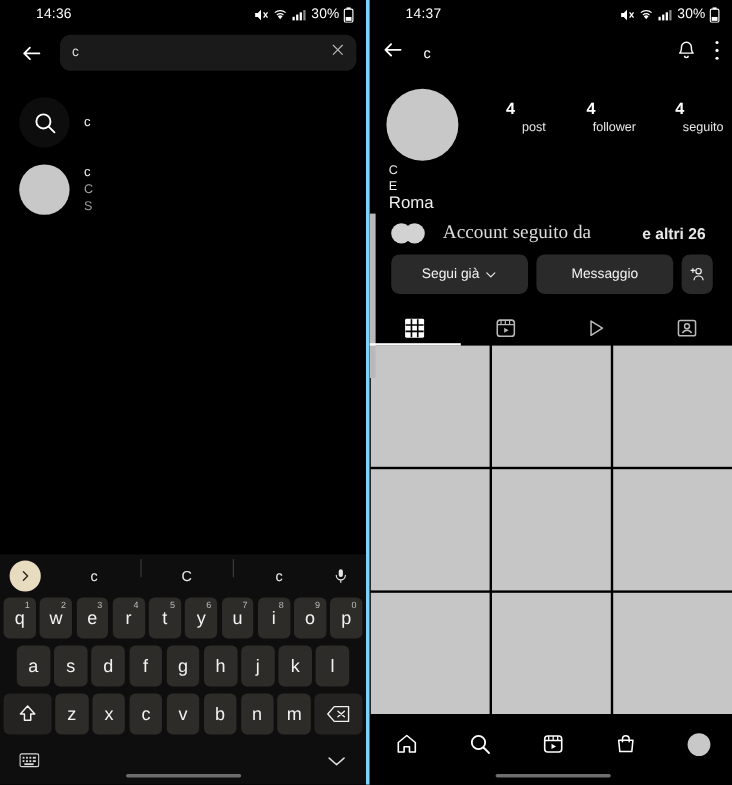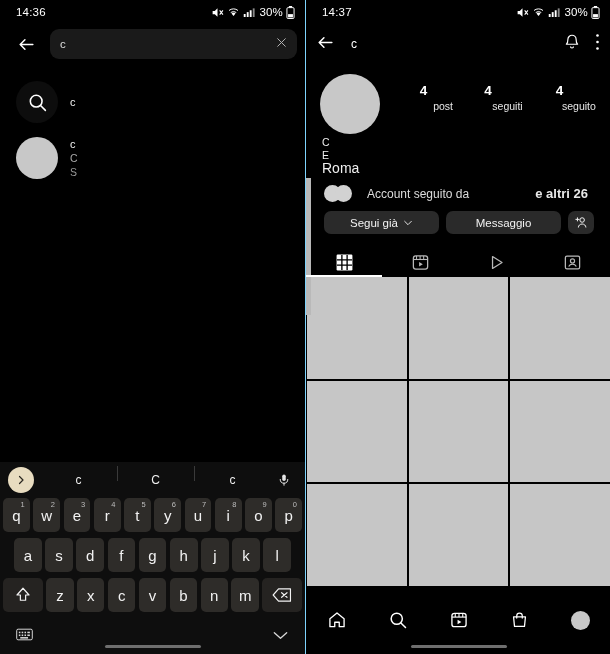--- a/index.html
+++ b/index.html
@@ -4,26 +4,26 @@
 <style>
   * { margin:0; padding:0; box-sizing:border-box; }
   html,body {
     width:610px; height:654px;
     background:#000;
     font-family:"Liberation Sans", sans-serif;
     overflow:hidden;
   }
   .stage { position:relative; width:610px; height:654px; display:flex; }
   .panel { position:relative; width:305px; height:654px; background:#000; overflow:hidden; }
-  .panel-right { border-left:1px solid #7dd3fc; }
+  .panel-right { border-left:3px solid #7dd3fc; }
 
   
   .statusbar {
     height:24px; display:flex; align-items:center;
-    justify-content:space-between; padding:0 10px 0 16px;
+    justify-content:space-between; padding:0 10px 0 30px;
     color:#fff; font-size:11.5px; letter-spacing:.2px;
   }
   .status-right { display:flex; align-items:center; gap:3px; }
   .status-right svg { display:block; }
   .batt-pct { font-size:11.5px; margin-left:1px; }
 
   
   .search-header { height:40px; display:flex; align-items:center; padding:0 8px; gap:6px; }
   .back-btn { width:36px; height:36px; display:flex; align-items:center; justify-content:center; }
   .search-field {
@@ -92,26 +92,26 @@
   .bio-line { color:#efefef; font-size:10.5px; line-height:12.5px; }
   .bio-city { color:#efefef; font-size:14px; line-height:14px; }
 
   .edge-strip { position:absolute; left:0; top:178px; width:5px; height:137px; background:#b9b9b9; }
 
   .followed-by { display:flex; align-items:center; padding:10px 14px 0 18px; gap:9px; }
   .fb-avatars { position:relative; width:34px; height:17px; flex:0 0 auto; }
   .fb-avatars i { position:absolute; top:0; width:17px; height:17px; border-radius:50%; background:#d2d2d2; display:block; }
   .fb-avatars i:nth-child(1){ left:0; }
   .fb-avatars i:nth-child(2){ left:11px; }
-  .fb-text { color:#dcdcdc; font-size:12px; flex:1; }
+  .fb-text { color:#dcdcdc; font-size:16px; flex:1;font-family:Liberation Serif, serif; }
   .fb-more { color:#e8e8e8; font-size:13px; font-weight:bold; padding-right:8px; }
 
   .actions { display:flex; gap:7px; padding:9px 16px 0 18px; }
   .act-btn {
-    background:#2a2a2a; border-radius:7px; height:23px; flex:1;
+    background:#2a2a2a; border-radius:7px; height:33px; flex:1;
     display:flex; align-items:center; justify-content:center; gap:5px;
     color:#f2f2f2; font-size:11.5px;
   }
   .act-icon-btn { flex:0 0 26px; }
 
   .prof-tabs { display:flex; margin-top:13px; height:30px; }
   .ptab { flex:1; display:flex; align-items:center; justify-content:center; position:relative; }
   .ptab.active::after { content:""; position:absolute; bottom:0; left:0; right:0; height:2px; background:#fff; }
 
   .photo-grid { display:grid; grid-template-columns:repeat(3,1fr); gap:2px; padding:0 0 0 1px; background:#000; }
@@ -373,21 +373,21 @@
 
     <div class="prof-top">
       <div class="prof-avatar"></div>
       <div class="prof-stats">
         <div class="stat">
           <div class="stat-num">4</div>
           <div class="stat-lbl">post</div>
         </div>
         <div class="stat">
           <div class="stat-num">4</div>
-          <div class="stat-lbl">seguiti</div>
+          <div class="stat-lbl">follower</div>
         </div>
         <div class="stat">
           <div class="stat-num">4</div>
           <div class="stat-lbl">seguito</div>
         </div>
       </div>
     </div>
 
     <div class="bio">
       <div class="bio-line">C</div>

